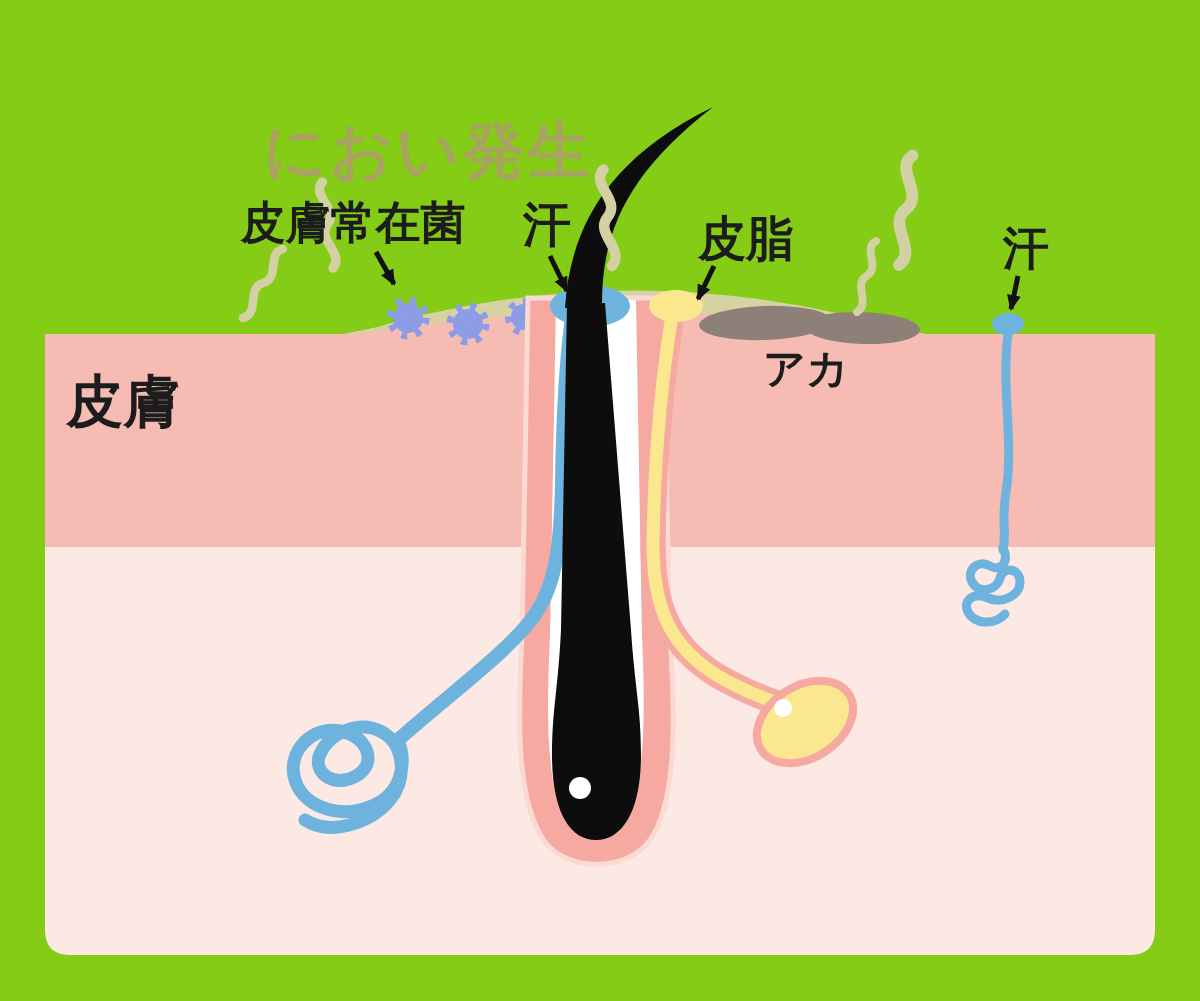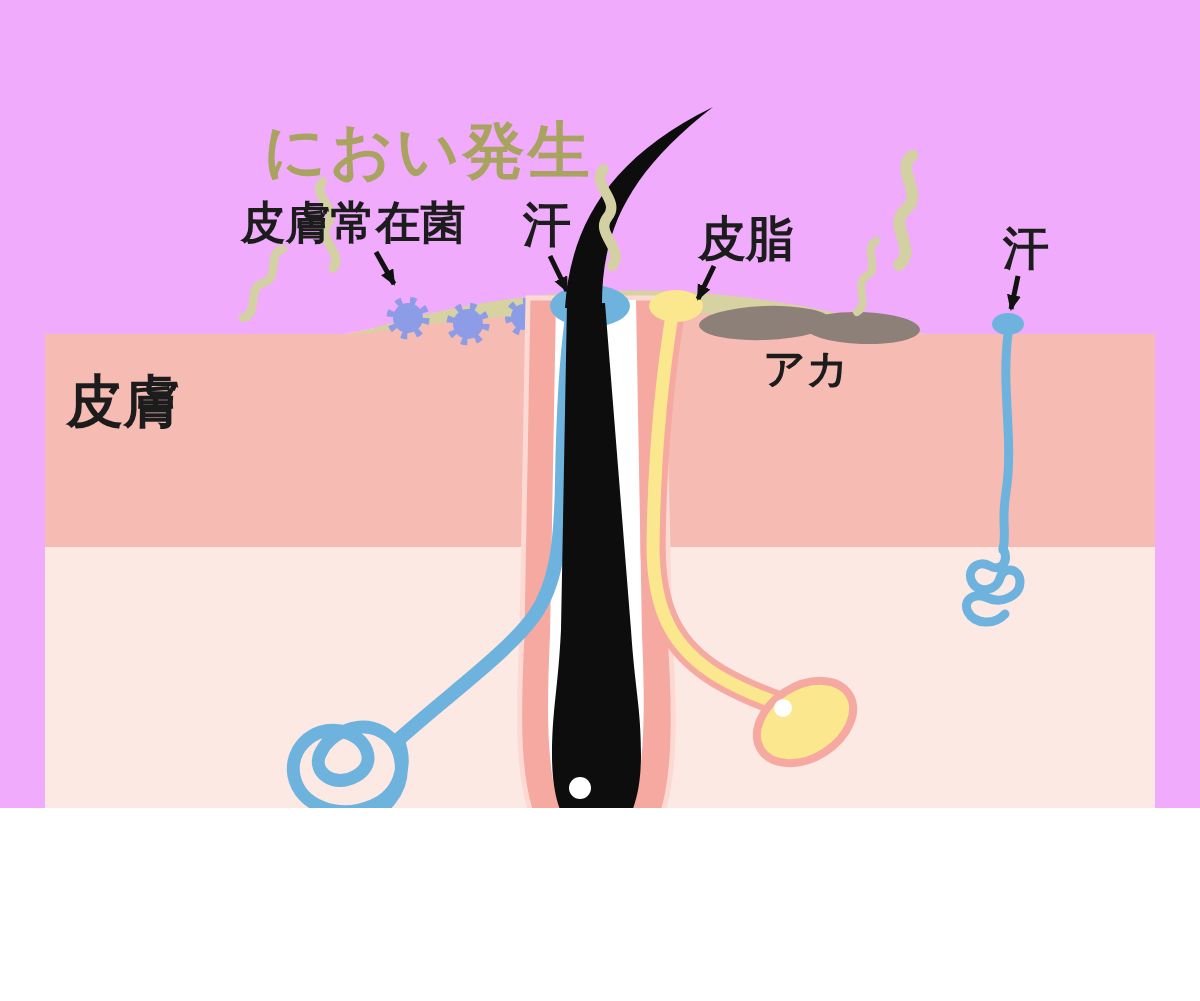--- a/index.html
+++ b/index.html
@@ -3,22 +3,22 @@
 <meta charset="utf-8">
 <style>
   html, body {
     margin: 0;
     padding: 0;
     background: #ffffff;
   }
   .stage {
     position: relative;
     width: 1200px;
-    height: 808px;
-    background: #f0abfc;
+    height: 1001px;
+    background: #84cc16;
     overflow: hidden;
     font-family: "Liberation Sans", "DejaVu Sans", sans-serif;
   }
   svg text {
     font-family: "Liberation Sans", "DejaVu Sans", sans-serif;
     font-weight: 800;
   }
   .title-text { letter-spacing: 3px; }
 </style>
 </head>

